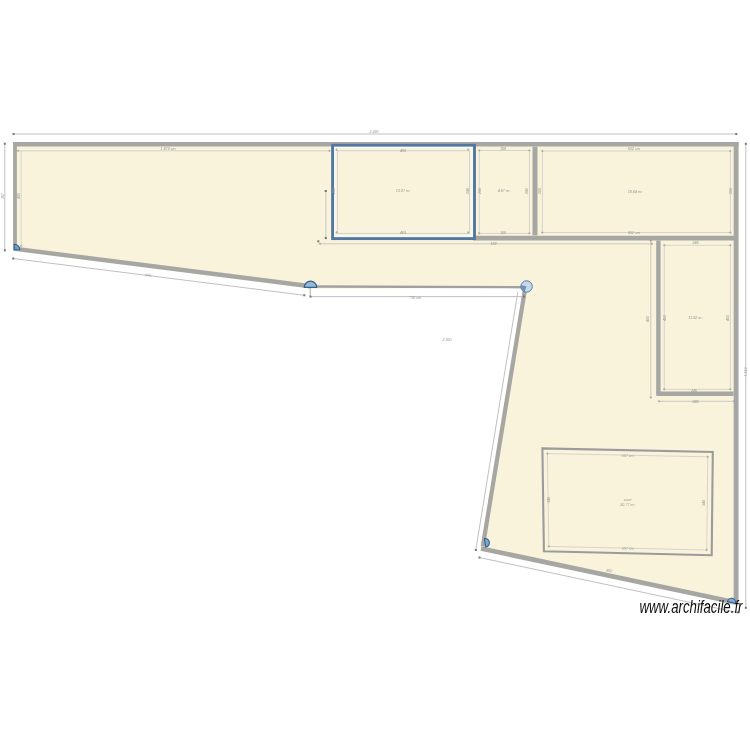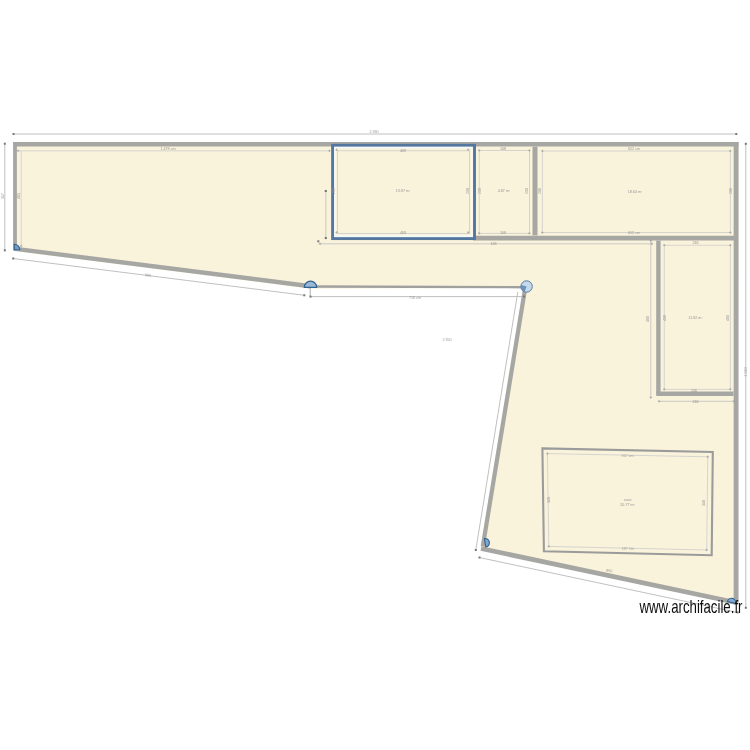--- a/index.html
+++ b/index.html
@@ -1,16 +1,16 @@
 <!DOCTYPE html>
 <html><head>
 <meta charset="utf-8">
 <style>
 html,body{margin:0;padding:0;background:#ffffff;}
-#plan{width:750px;height:736px;position:relative;font-family:"Liberation Sans",sans-serif;}
+#plan{width:750px;height:736px;position:relative;font-family:"Liberation Sans",sans-serif;font-style:italic;}
 text{font-family:"Liberation Sans",sans-serif;}
 </style>
 </head>
 <body>
 <div id="plan">
 <svg width="750" height="750" viewBox="0 0 750 750" xmlns="http://www.w3.org/2000/svg">
 
 <rect x="0" y="0" width="750" height="750" fill="#ffffff"></rect>
 
 <polygon points="13.5,142 738.4,142 737.6,604.8 480.6,546.2 523,288 310.5,288.8 13.5,250.8" fill="#faf3db"></polygon>

